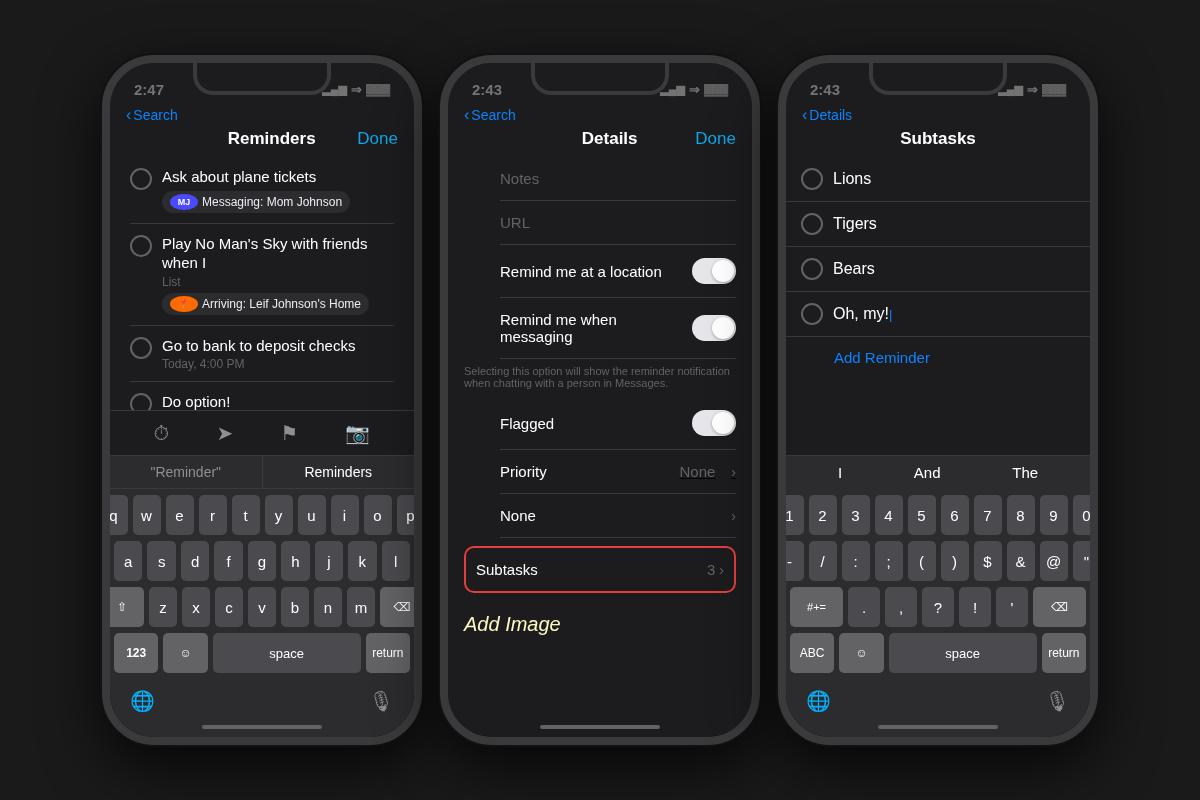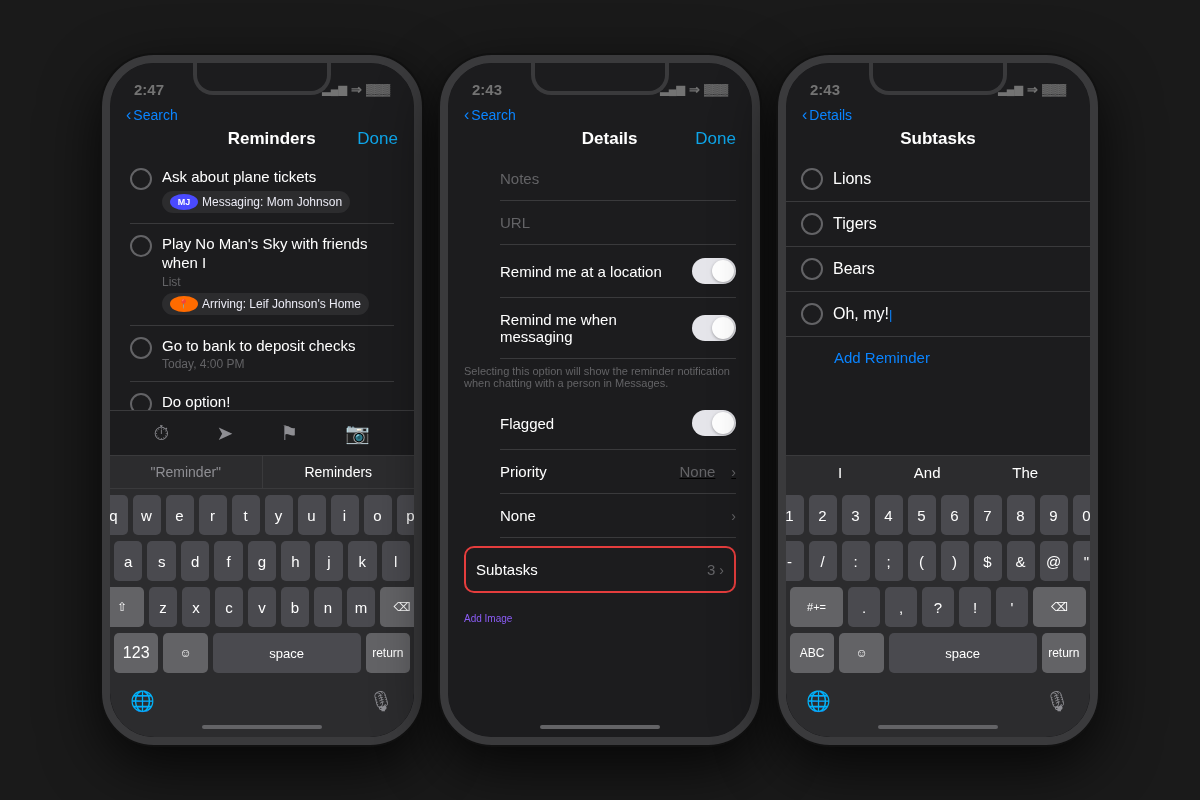--- a/index.html
+++ b/index.html
@@ -342,24 +342,25 @@
 
     .subtasks-label { color: white; font-size: 15px; }
     .subtasks-count { color: #636366; font-size: 15px; }
 
     .chevron-right {
       color: #636366;
       font-size: 14px;
     }
 
     .add-image-link {
-      color: #8b5cf6;
-      font-size: 10px;
+      color: #fef9c3;
+      font-size: 20px;
       padding: 12px 16px;
       display: block;
+      font-style: italic;
     }
 
     
     .subtask-item {
       display: flex;
       align-items: center;
       gap: 10px;
       padding: 11px 15px;
       border-bottom: 0.5px solid #3a3a3c;
     }
@@ -507,21 +508,21 @@
           <div class="key">z</div>
           <div class="key">x</div>
           <div class="key">c</div>
           <div class="key">v</div>
           <div class="key">b</div>
           <div class="key">n</div>
           <div class="key">m</div>
           <div class="key wide special">⌫</div>
         </div>
         <div class="key-row">
-          <div class="key wide special" style="font-size:16px;">123</div>
+          <div class="key wide special" style="font-size:12px;font-weight:bold;">123</div>
           <div class="key wide special">☺</div>
           <div class="key space" style="font-size:13px;">space</div>
           <div class="key wide special" style="font-size:12px;">return</div>
         </div>
       </div>
 
       <div style="display:flex; justify-content:space-between; align-items:center; padding:4px 20px 4px; background:#2c2c2e;">
         <span style="font-size:20px; color:#8e8e93;">🌐</span>
         <span style="font-size:20px; color:#8e8e93;">🎙</span>
       </div>

